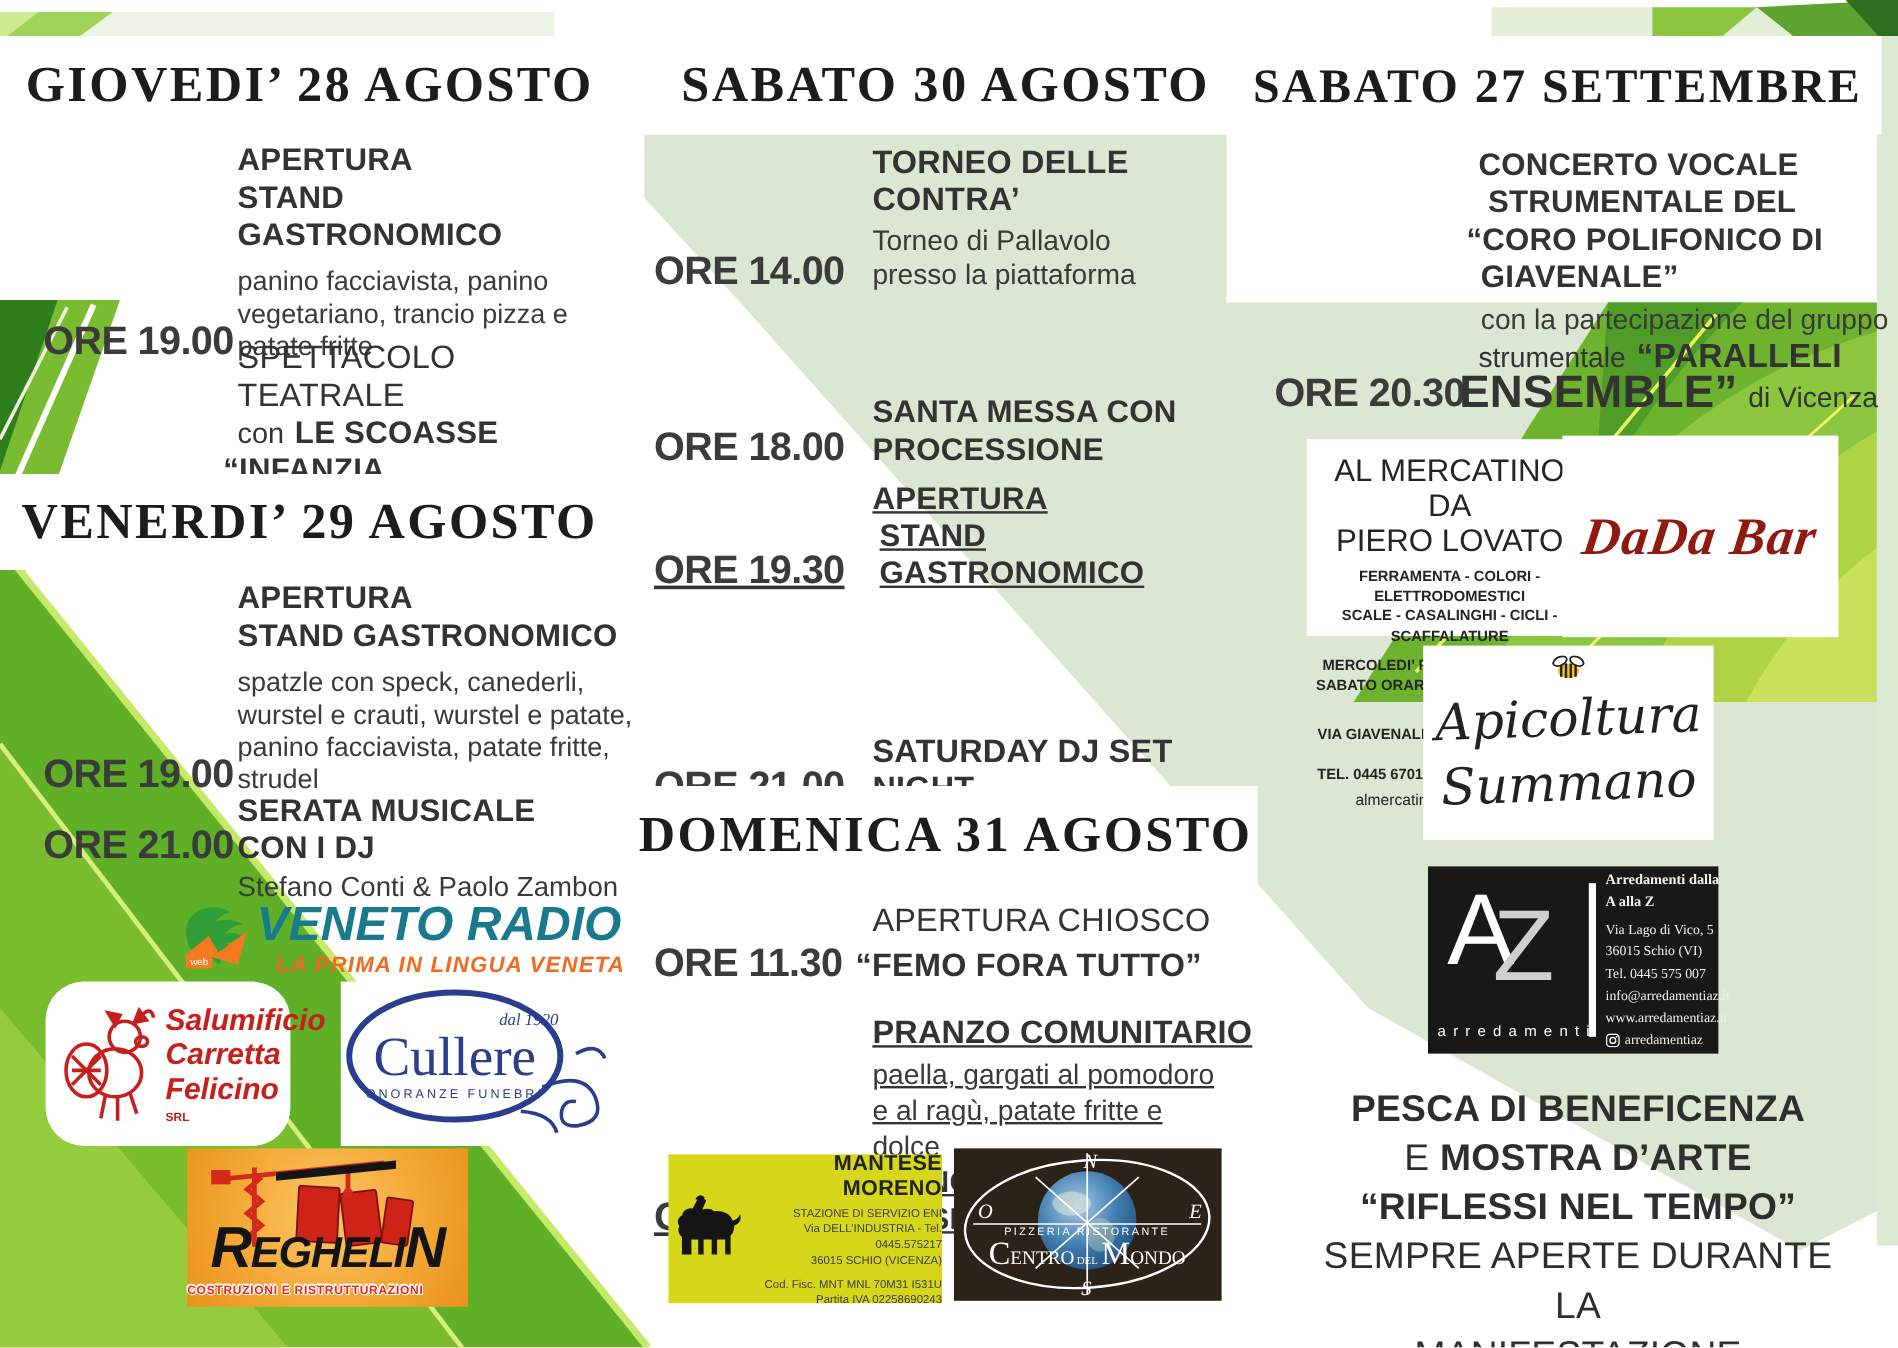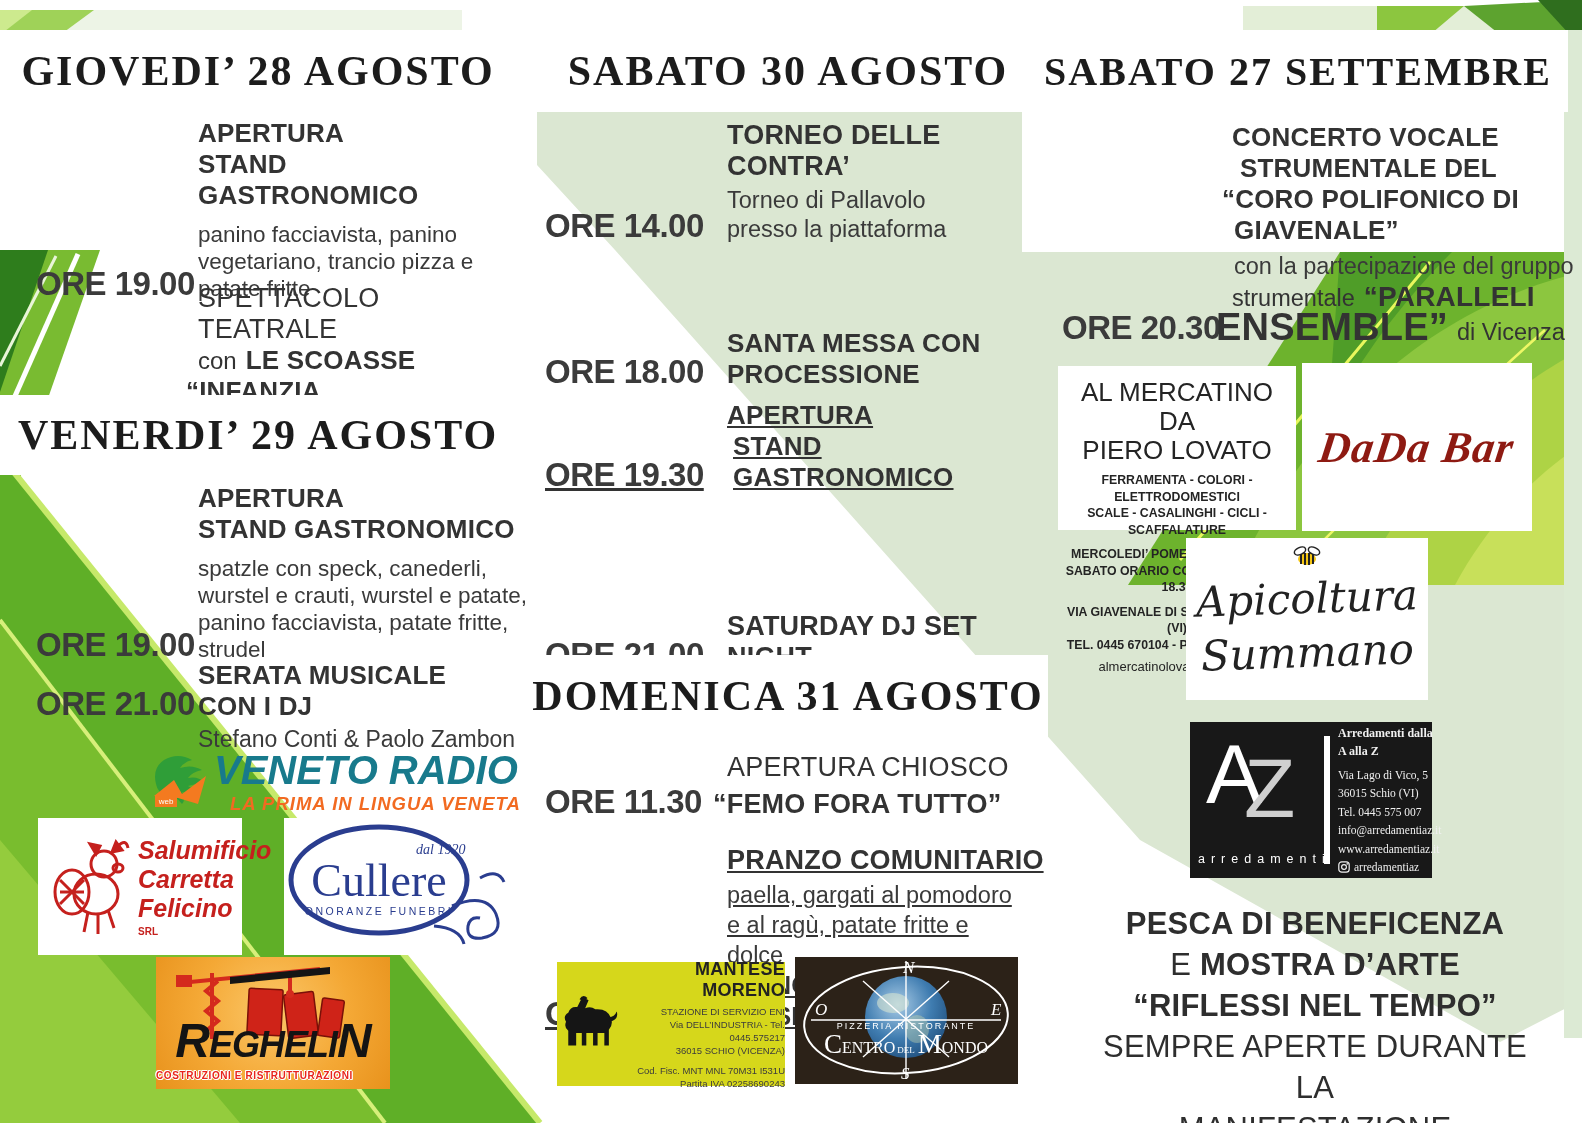--- a/index.html
+++ b/index.html
@@ -32,21 +32,21 @@
   .regh-sub{position:absolute;left:0;right:0;bottom:8px;font-weight:700;font-size:10px;color:#e8251c;letter-spacing:0.6px;z-index:2;
     text-shadow:-1px 0 #fff,1px 0 #fff,0 -1px #fff,0 1px #fff,1px 1px #fff,-1px -1px #fff;}
   
   .mantese-box{background:#d6d71b;display:flex;align-items:center;padding:6px 0;box-sizing:border-box;}
   .mantese-text{flex:1;text-align:right;color:#2f2f2f;}
   .mant-name{font-weight:700;font-size:18px;letter-spacing:0.3px;color:#222;}
   .mant-s{font-size:9.5px;line-height:13px;font-weight:400;color:#3c3c3c;}
   
   .centro-box{background:#2c2218;}
   
-  .merc-box{box-sizing:border-box;padding:12px 6px;text-align:center;color:#242424;}
+  .merc-box{box-sizing:border-box;padding:12px 6px;text-align:center;color:#242424;margin-left:31px;}
   .merc-title{font-size:26px;line-height:29px;font-weight:400;letter-spacing:0px;}
   .merc-line{font-size:12.3px;line-height:16.5px;font-weight:700;}
   .merc-mail{font-size:13px;font-weight:400;margin-top:6px;}
   
   .dada-box{display:flex;align-items:center;justify-content:center;}
   .dada-text{font-family:"Liberation Serif",serif;font-style:italic;font-weight:700;font-size:44px;color:#8e1a12;transform:skewX(-8deg);letter-spacing:1px;}
   
   .api-box{display:flex;flex-direction:column;align-items:center;justify-content:center;}
   .api-line{font-family:"DejaVu Serif",serif;font-style:italic;font-size:42px;line-height:54px;color:#222;transform:rotate(-2deg);}
   
@@ -159,21 +159,21 @@
       <path d="M6,46 L26,30 L34,44 L58,26 L50,54 L30,48 Z" fill="#f47a20"></path>
       <rect x="7" y="45" width="22" height="12" fill="#f47a20"></rect>
       <text x="18" y="54" font-size="8" fill="#ffffff" text-anchor="middle">web</text>
     </svg>
     <div style="margin-left:4px;">
       <div class="veneto-name">VENETO RADIO</div>
       <div class="veneto-tag">LA PRIMA IN LINGUA VENETA</div>
     </div>
   </div>
 
-  <div class="box" style="left:38px;top:818px;width:204px;height:137px;display:flex;align-items:center;">
+  <div class="box" style="left:38px;top:818px;width:204px;height:137px;display:flex;align-items:center;border-radius:32px;">
     <svg width="90" height="110" viewBox="0 0 90 110" style="flex:none;margin-left:4px;">
       <g fill="none" stroke="#c5201d" stroke-width="3">
         <ellipse cx="30" cy="60" rx="17" ry="22"></ellipse>
         <line x1="18" y1="48" x2="42" y2="72"></line>
           <line x1="18" y1="60" x2="42" y2="60"></line>
           <line x1="18" y1="72" x2="42" y2="48"></line>
         <ellipse cx="54" cy="62" rx="22" ry="20"></ellipse>
         <circle cx="62" cy="32" r="13"></circle>
         <path d="M54,22 l-6,-10 l10,2 z" fill="#c5201d"></path>
         <path d="M70,20 l4,-10 l6,8 z" fill="#c5201d"></path>

